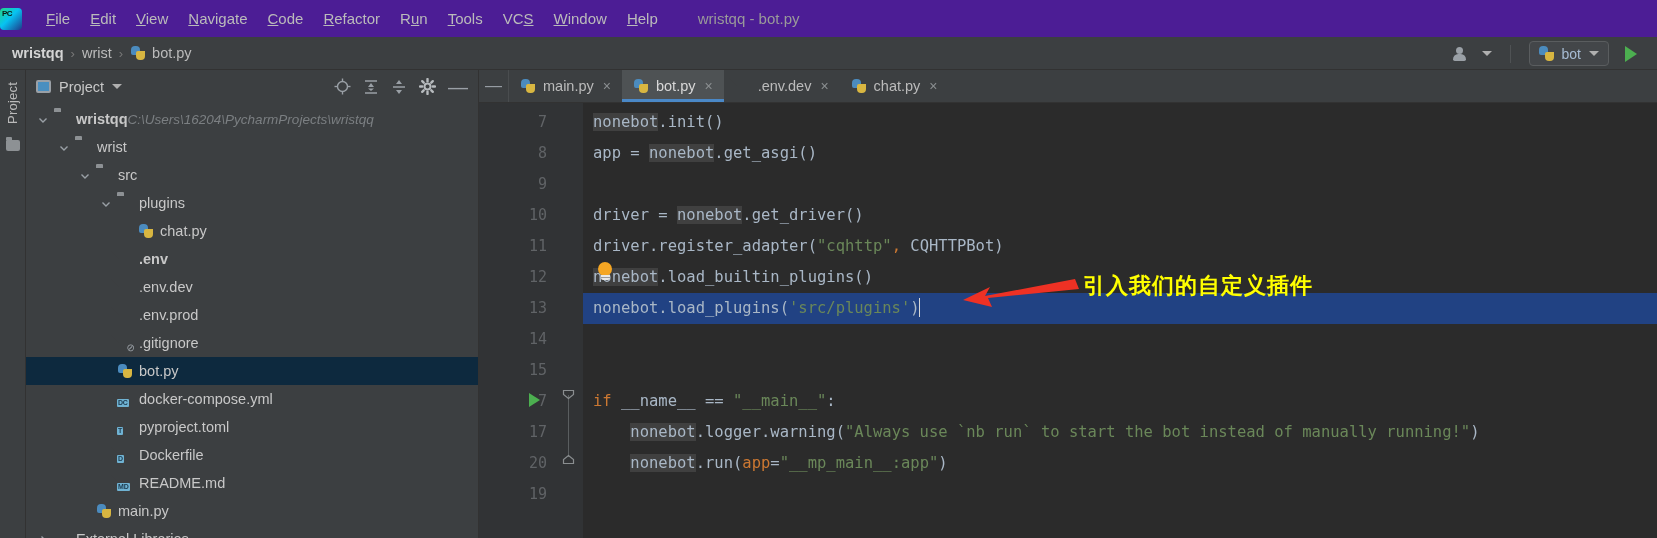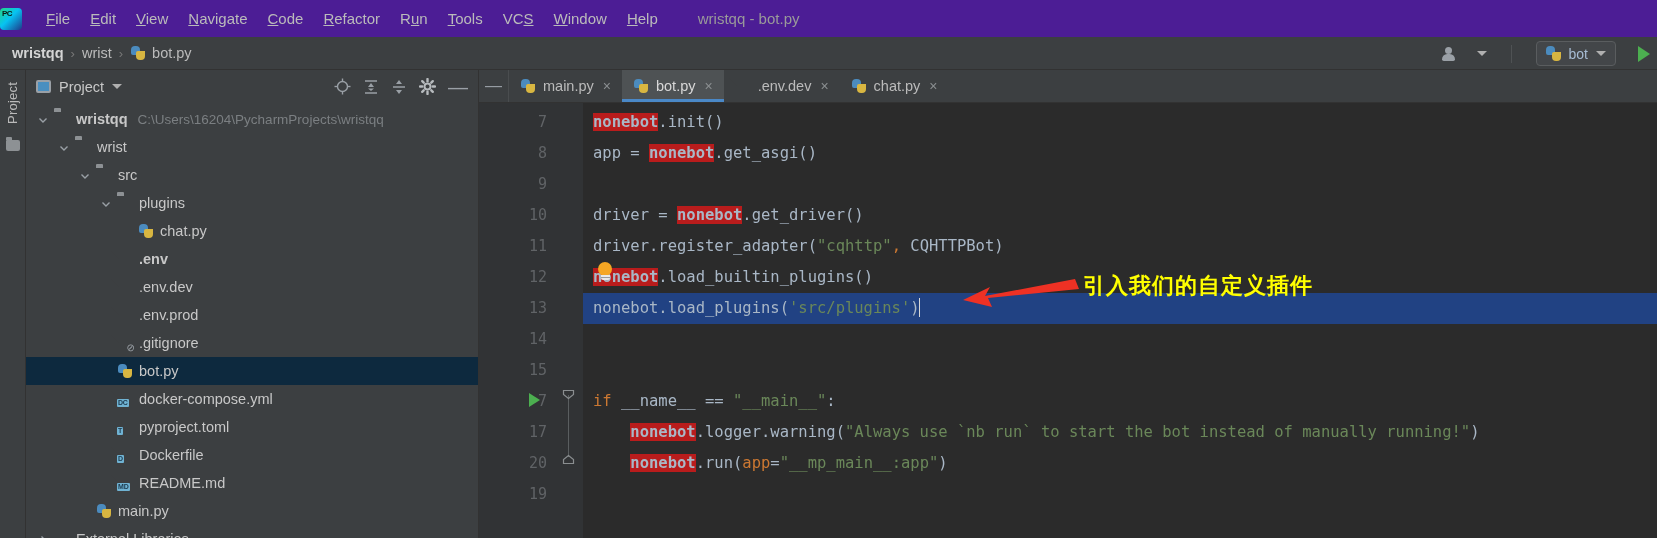--- a/index.html
+++ b/index.html
@@ -62,21 +62,21 @@
     display: flex; align-items: center;
     white-space: nowrap;
   }
   .crumb.bold { font-weight: bold; color: #d4d4d4; }
   .crumb-sep {
     color: #777; margin: 0 7px; font-size: 13px;
   }
   .nav-right {
     position: absolute; right: 0; top: 0;
     height: 33px; display: flex; align-items: center;
-    padding-right: 7px; gap: 18px;
+    padding-right: 20px; gap: 12px;
   }
   .icon-person {
     display: inline-block; width: 17px; height: 14px; position: relative;
   }
   .icon-person::before {
     content: ""; position: absolute; left: 3px; top: 0;
     width: 7px; height: 7px; border-radius: 50%; background: #9aa0a6;
   }
   .icon-person::after {
     content: ""; position: absolute; left: 0px; top: 7px;
@@ -161,21 +161,21 @@
     color: #c8c8c8; white-space: nowrap; padding-right: 6px;
   }
   .row.selected { background: #0d293e; }
   .row.bold .label { font-weight: bold; }
   .arrow {
     width: 14px; flex: 0 0 14px; color: #9aa0a6; font-size: 11px;
     text-align: center; line-height: 1;
   }
   .arrow svg { display: inline-block; vertical-align: middle; }
   .label { margin-left: 6px; }
-  .path-note { color: #7b7f82; margin-left: 10px; font-size: 13.5px; }
+  .path-note { color: #7b7f82; font-size: 13.5px; font-style: italic; }
 
   
   .fi { width: 16px; height: 16px; flex: 0 0 16px; position: relative; display:inline-block; }
   .fi-folder {
     background: #8d9194; border-radius: 1px 2px 2px 2px;
     width: 16px; height: 12px; margin-top: 2px;
   }
   .fi-folder::before {
     content:""; position:absolute; left:0; top:-3px; width:7px; height:4px;
     background:#8d9194; border-radius: 1px 1px 0 0;
@@ -254,21 +254,21 @@
   .fold-strip {
     width: 26px; flex: 0 0 26px; background: #313335; padding-top: 4px; position: relative;
   }
   .code {
     flex: 1 1 auto; background: #2b2b2b; padding-top: 4px;
     font-family: "DejaVu Sans Mono", monospace; font-size: 15.5px;
     color: #a9b7c6; position: relative; overflow: hidden;
   }
   .cl { height: 31px; line-height: 31px; white-space: pre; padding-left: 10px; }
   .cl.sel { background: #214283; }
-  .hl-ident { background: #b91c1c; font-weight: bold; }
+  .hl-ident { background: #404040; }
   .kw { color: #cc7832; }
   .str { color: #6a8759; }
   .caret {
     display: inline-block; width: 1px; height: 19px;
     background: #d8d8d8; vertical-align: -4px; margin-left: -1px;
   }
 
   
   .run-mark {
     position: absolute; left: 50px; top: 9px;

